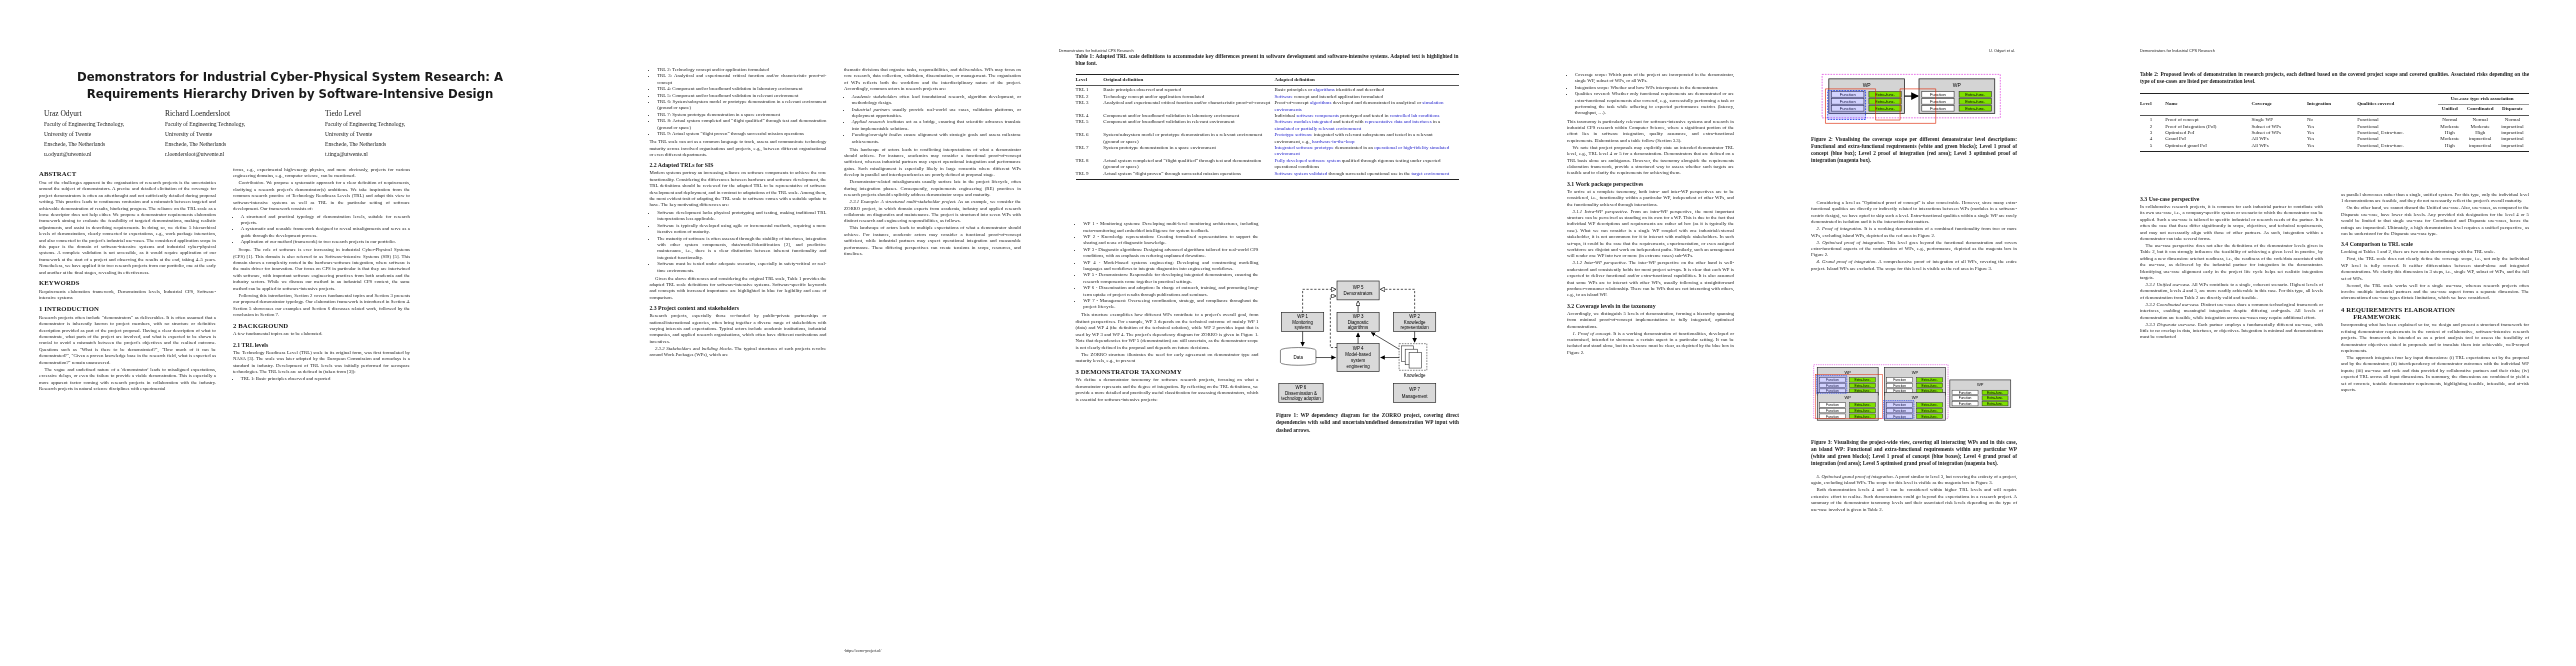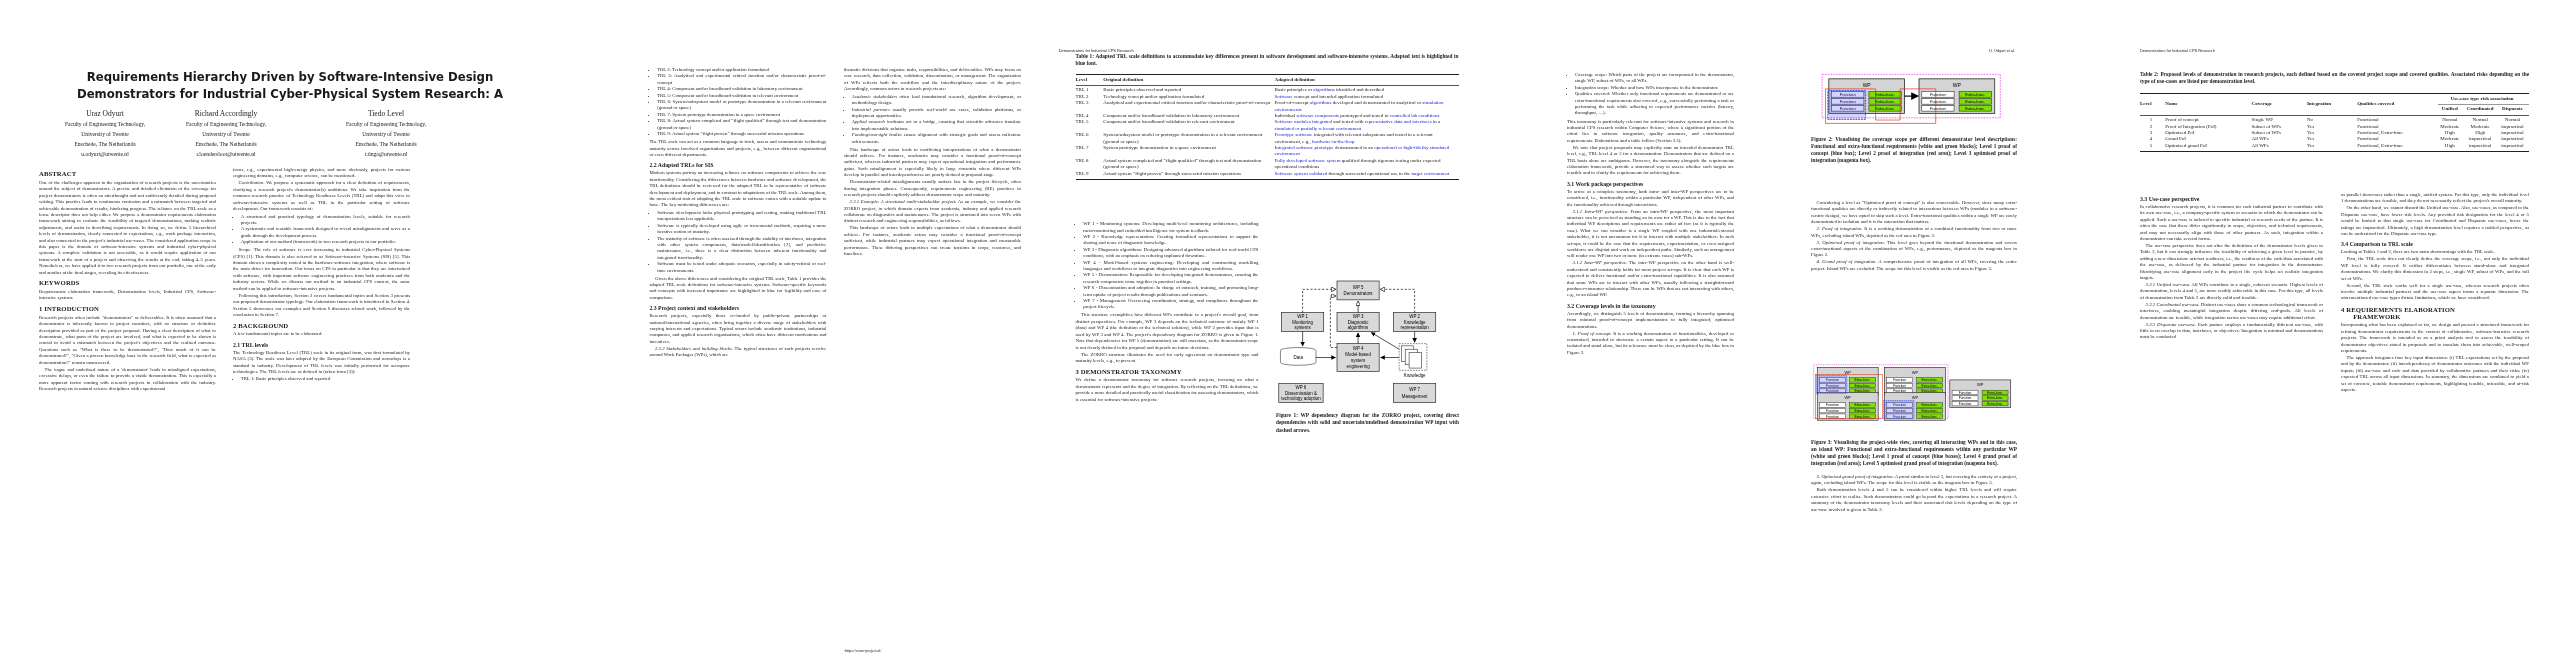--- a/index.html
+++ b/index.html
@@ -3,21 +3,21 @@
 <meta charset="utf-8">
 <style>
   html,body{margin:0;padding:0;background:#fff;}
   body{width:2576px;height:667px;position:relative;overflow:hidden;font-family:"Liberation Serif","DejaVu Serif",serif;color:#1a1a1a;}
   .page{position:absolute;top:0;height:667px;background:#fff;}
   .col{position:absolute;font-size:4.8px;line-height:6.4px;text-align:justify;}
   .col p{margin:0 0 0.6px 0;text-indent:5.6px;}
   .col p.ni{text-indent:0;}
   .runhead{position:absolute;top:48px;font-family:"Liberation Sans","DejaVu Sans",sans-serif;font-size:3.9px;color:#222;}
   .title{position:absolute;left:40px;top:69px;width:500px;text-align:center;font-family:"DejaVu Sans","Liberation Sans",sans-serif;font-weight:bold;font-size:11.7px;line-height:17px;}
-  .author{position:absolute;top:109px;width:122px;text-align:center;font-size:5.6px;line-height:10px;}
+  .author{position:absolute;top:109px;width:122px;font-size:5.6px;line-height:10px;}
   .author .nm{font-size:7.5px;}
   h2{font-size:6.7px;margin:4.4px 0 2.2px 0;font-weight:bold;letter-spacing:0.1px;text-indent:0;}
   h3{font-size:5.8px;margin:3.9px 0 1.7px 0;font-weight:bold;text-indent:0;}
   .sub{font-style:italic;}
   ul{margin:1.1px 0 1.7px 0;padding-left:7.8px;}
   li{margin:0;}
   .arxiv{position:absolute;left:4.4px;top:189px;width:22px;height:245px;}
   .arxiv span{position:absolute;left:0;top:245px;transform:rotate(-90deg);transform-origin:0 0;white-space:nowrap;font-family:"Liberation Serif",serif;font-size:18px;color:#888;}
   .cap{font-weight:bold;font-size:5.3px;line-height:7.1px;text-align:justify;}
   table{border-collapse:collapse;font-size:5px;line-height:6.4px;}
@@ -33,32 +33,32 @@
 </style>
 </head>
 <body>
 
 <div class="arxiv">
     <span>arXiv:2510.18534v1  [cs.SE]  21 Oct 2025</span>
   </div>
 
 <div class="page" style="left:0;width:645px;">
   <div class="title">
+    <div>Demonstrators for Industrial Cyber-Physical System Research: A</div>
     <div>Requirements Hierarchy Driven by Software-Intensive Design</div>
-    <div>Demonstrators for Industrial Cyber-Physical System Research: A</div>
   </div>
   <div class="author" style="left:44px;">
     <div class="nm">Uraz Odyurt</div>
     <div>Faculty of Engineering Technology,</div>
     <div>University of Twente</div>
     <div>Enschede, The Netherlands</div>
     <div>u.odyurt@utwente.nl</div>
   </div>
   <div class="author" style="left:165px;">
-    <div class="nm">Richard Accordingly</div>
+    <div class="nm">Richard Loendersloot</div>
     <div>Faculty of Engineering Technology,</div>
     <div>University of Twente</div>
     <div>Enschede, The Netherlands</div>
     <div>r.loendersloot@utwente.nl</div>
   </div>
   <div class="author" style="left:325px;">
     <div class="nm">Tiedo Level</div>
     <div>Faculty of Engineering Technology,</div>
     <div>University of Twente</div>
     <div>Enschede, The Netherlands</div>

